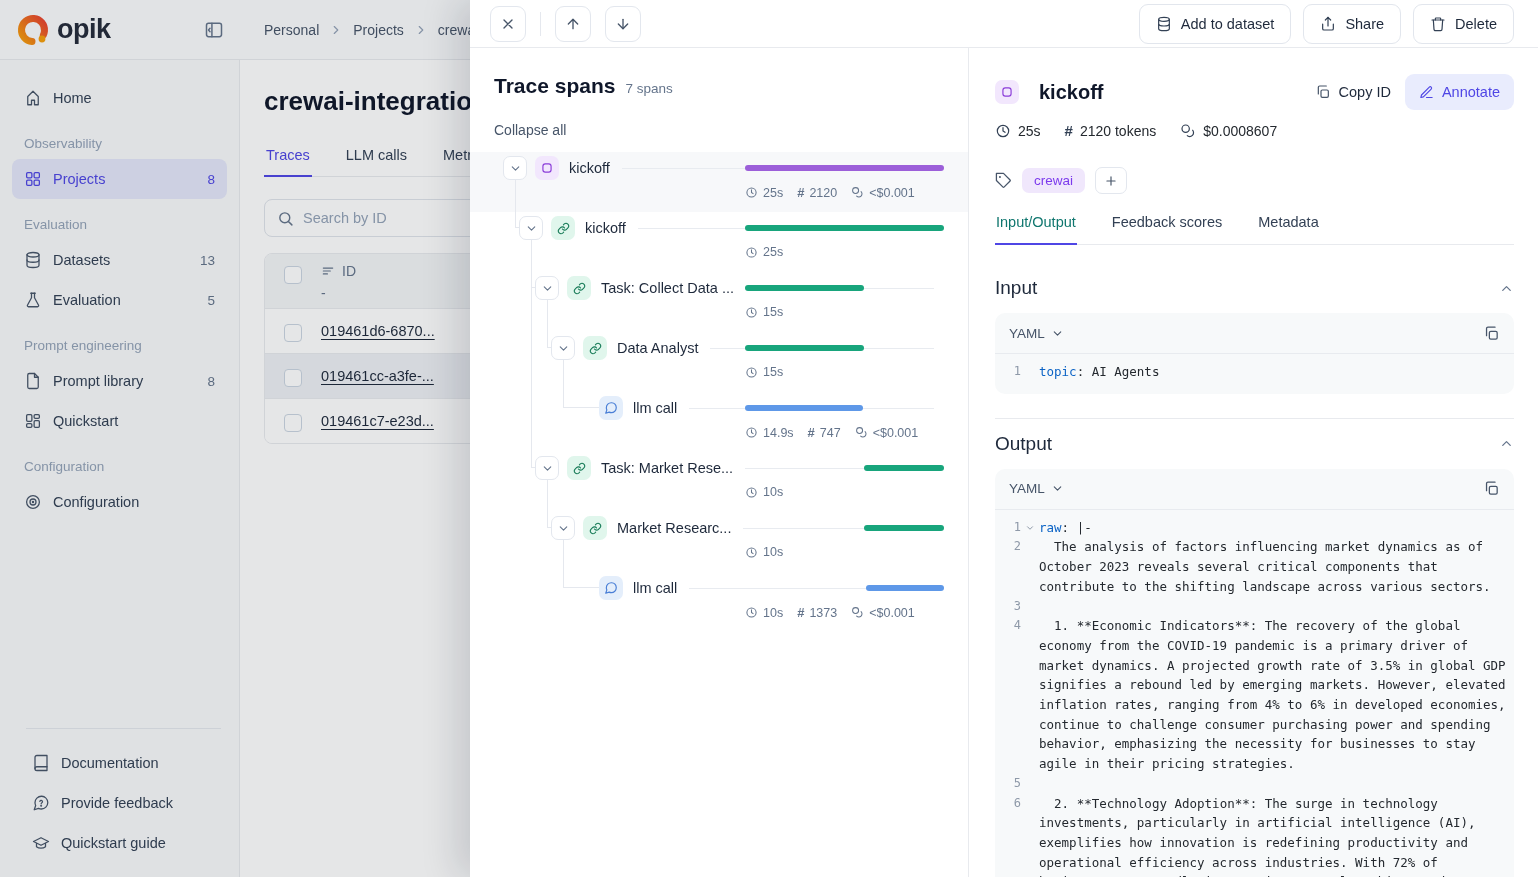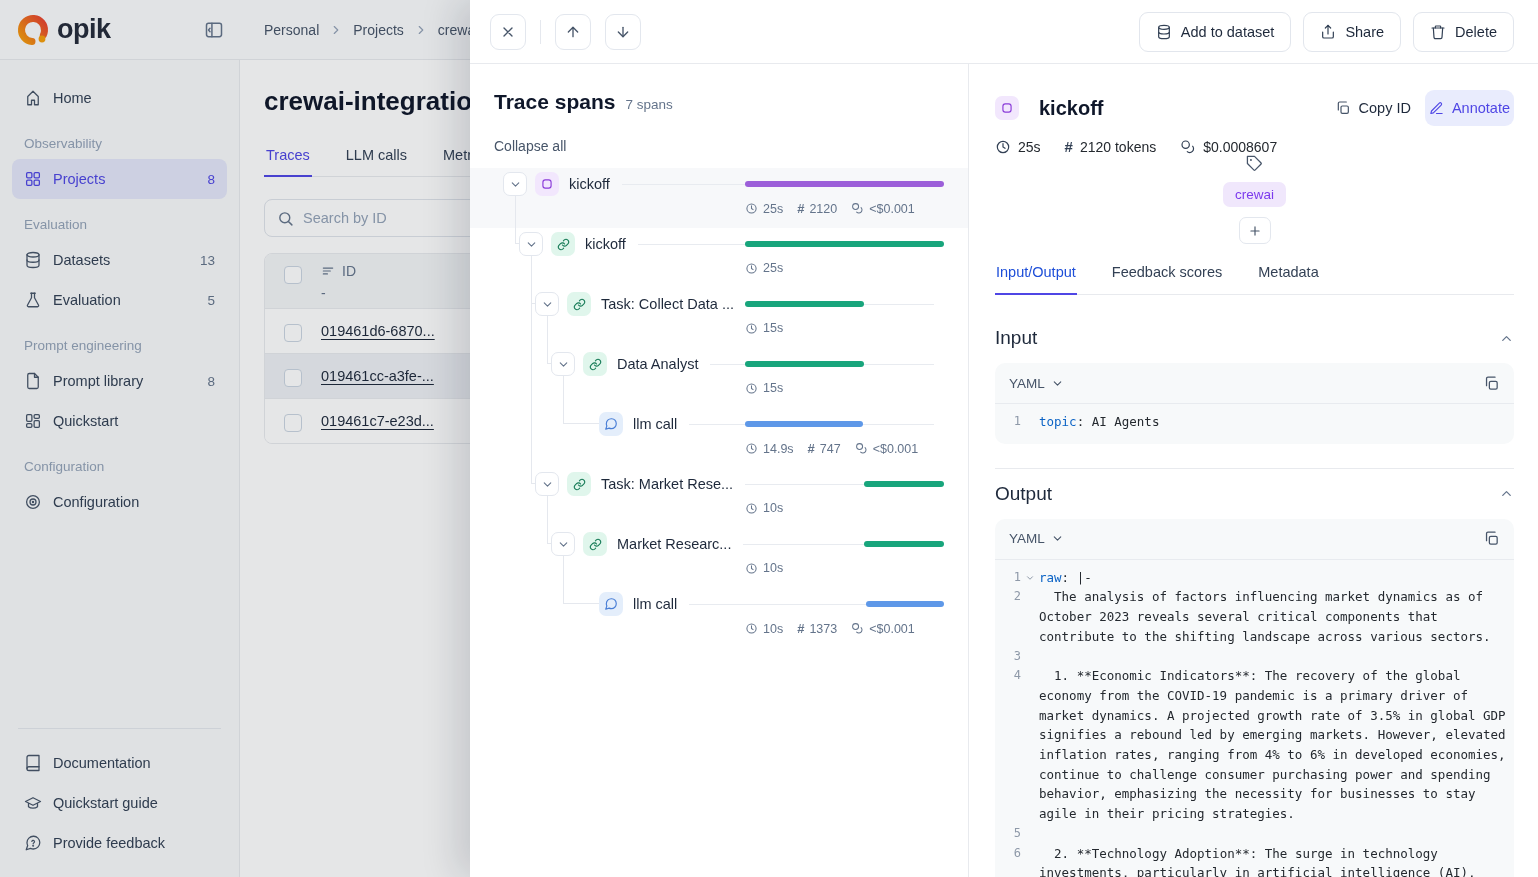--- a/index.html
+++ b/index.html
@@ -22,21 +22,21 @@
 
   .sidebar { position:absolute; top:60px; left:0; bottom:0; width:240px; background:#f9fafb;
              border-right:1px solid #e8eaee; padding:18px 12px; }
   .side-label { font-size:13.5px; color:#94a3b8; padding:10px 12px 8px; margin-top:8px; }
   .side-item { height:40px; border-radius:8px; display:flex; align-items:center; gap:11px;
                padding:0 12px; font-size:14.5px; color:#334155; cursor:pointer; }
   .side-item .s-icon { color:#475569; width:18px; height:18px; flex:none; }
   .side-item .count { margin-left:auto; font-size:13.5px; color:#64748b; }
   .side-item.active { background:#e4e7fa; color:#4f46e5; }
   .side-item.active .s-icon, .side-item.active .count { color:#4f46e5; }
-  .side-footer { position:absolute; left:12px; right:12px; bottom:14px; }
+  .side-footer { position:absolute; left:20px; right:12px; bottom:14px; }
   .side-divider { height:1px; background:#e5e8ee; margin:0 6px 14px; }
 
   .main { position:absolute; left:240px; top:60px; right:0; bottom:0; background:#fff; padding:26px 24px; }
   .page-title { font-size:26px; font-weight:700; color:#0f172a; white-space:nowrap; }
   .main-tabs { display:flex; gap:32px; margin-top:20px; border-bottom:1px solid #e8eaee; width:640px; }
   .main-tab { padding:10px 2px 12px; font-size:14.5px; color:#334155; cursor:pointer; white-space:nowrap; }
   .main-tab.active { color:#4f46e5; border-bottom:2px solid #4f46e5; margin-bottom:-1px; }
   .search-box { margin-top:22px; width:430px; height:38px; border:1px solid #dfe3ea; border-radius:8px;
                 background:#fff; display:flex; align-items:center; gap:9px; padding:0 12px; }
   .search-box input { border:0; outline:0; flex:1; font-size:14.5px; color:#334155; background:transparent;
@@ -51,21 +51,21 @@
   .th-sub { color:#64748b; font-size:14px; margin-top:6px; }
   .tbody-row { display:flex; align-items:center; height:45px; border-top:1px solid #e8eaee; background:#fff; }
   .tbody-row.selected { background:#eef0f4; }
   .id-link { font-size:14.5px; color:#1e293b; text-decoration:underline; text-underline-offset:3px; cursor:pointer; }
 
   .scrim { position:absolute; inset:0; background:rgba(20,23,34,0.11); }
 
   
   .sheet { position:absolute; top:0; left:470px; right:0; bottom:0; background:#fff;
            box-shadow:-14px 0 34px rgba(15,23,42,0.14); display:flex; flex-direction:column; }
-  .sheet-toolbar { height:64px; flex:none; border-bottom:1px solid #e8eaee; display:flex;
+  .sheet-toolbar { height:48px; flex:none; border-bottom:1px solid #e8eaee; display:flex;
                    align-items:center; gap:14px; padding:0 24px 0 20px; }
   .icon-btn { width:36px; height:36px; border:1px solid #e3e7ee; border-radius:9px; background:#fff;
               display:flex; align-items:center; justify-content:center; color:#475569; cursor:pointer; }
   .tb-divider { width:1px; height:24px; background:#e5e8ee; }
   .tb-right { margin-left:auto; display:flex; gap:12px; }
   .btn { height:40px; border:1px solid #e2e6ed; border-radius:9px; background:#fff; display:flex;
          align-items:center; gap:9px; padding:0 16px; font-size:14.5px; color:#1e293b; cursor:pointer; }
   .btn .b-icon { color:#334155; }
 
   .sheet-body { flex:1; display:flex; min-height:0; }
@@ -100,35 +100,35 @@
   .hash { font-size:13px; font-weight:600; color:#64748b; }
 
   
   .detail-pane { flex:1; border-left:1px solid #e8eaee; padding:0 24px 0 26px; overflow:hidden; }
   .detail-head { margin-top:26px; display:flex; align-items:center; }
   .detail-title-wrap { display:flex; align-items:center; gap:10px; }
   .detail-title { font-size:20px; font-weight:700; color:#0f172a; }
   .head-actions { margin-left:auto; display:flex; align-items:center; gap:14px; }
   .ghost-btn { display:flex; align-items:center; gap:8px; font-size:14.5px; color:#1e293b; cursor:pointer; }
   .ghost-btn .b-icon { color:#475569; }
-  .annotate-btn { height:36px; display:flex; align-items:center; gap:8px; padding:0 4px; border-radius:9px;
+  .annotate-btn { height:36px; display:flex; align-items:center; gap:8px; padding:0 14px; border-radius:9px;
                   background:#e9ecfd; color:#4f46e5; font-size:14.5px; font-weight:500; cursor:pointer; }
   .detail-stats { margin-top:12px; display:flex; align-items:center; gap:24px; font-size:14px; color:#24292f; }
   .detail-stats .stat { gap:7px; }
   .detail-stats .s-icon { color:#334155; }
   .detail-stats .hash { font-size:15px; color:#334155; }
-  .tag-row { margin-top:0; display:flex; align-items:center; gap:10px;flex-direction:column; }
+  .tag-row { margin-top:28px; display:flex; align-items:center; gap:10px; }
   .tag-icon { color:#475569; }
   .tag-badge { background:#f0e7fc; color:#7c3aed; font-size:13.5px; font-weight:500; padding:5px 12px;
                border-radius:7px; cursor:pointer; }
   .tag-add { width:32px; height:27px; border:1px solid #e3e7ee; border-radius:7px; background:#fff;
              color:#475569; display:flex; align-items:center; justify-content:center; cursor:pointer; }
   .detail-tabs { margin-top:20px; display:flex; gap:34px; border-bottom:1px solid #e8eaee; }
   .d-tab { padding:0 1px 13px; font-size:14.5px; color:#334155; cursor:pointer; }
-  .d-tab.active { color:#1d4ed8; border-bottom:2.5px solid #4f46e5; margin-bottom:-1px; font-weight:500; }
+  .d-tab.active { color:#0f766e; border-bottom:2.5px solid #4f46e5; margin-bottom:-1px; font-weight:500; }
 
   .io-section-head { margin-top:32px; display:flex; align-items:center; justify-content:space-between; }
   .io-label { font-size:19px; font-weight:500; color:#1e293b; }
   .io-caret { color:#64748b; cursor:pointer; }
   .code-box { margin-top:14px; background:#f7f9fa; border-radius:10px; overflow:hidden; }
   .code-head { height:40px; display:flex; align-items:center; padding:0 14px; }
   .fmt-select { display:flex; align-items:center; gap:6px; font-size:13.5px; font-weight:500; color:#475569; cursor:pointer; }
   .copy-btn { margin-left:auto; color:#475569; cursor:pointer; }
   .code-area { border-top:1px solid #e8ebef; padding:8px 8px 12px 8px; }
   .code-line { display:flex; min-height:19.7px; }
@@ -270,35 +270,35 @@
             <svg width="18" height="18" viewBox="0 0 24 24" fill="none" stroke="currentColor" stroke-width="1.7" stroke-linecap="round" stroke-linejoin="round">
               <path d="M4 19.5A2.5 2.5 0 0 1 6.5 17H20"></path>
               <path d="M6.5 2H20v20H6.5A2.5 2.5 0 0 1 4 19.5v-15A2.5 2.5 0 0 1 6.5 2Z"></path>
             </svg>
           </span>
           <span>Documentation</span>
         </div>
         <div class="side-item">
           <span class="s-icon">
             <svg width="18" height="18" viewBox="0 0 24 24" fill="none" stroke="currentColor" stroke-width="1.7" stroke-linecap="round" stroke-linejoin="round">
-              <path d="m22 10-10-5L2 10l10 5Z"></path>
-              <path d="M6 12.5V17c3 2.6 9 2.6 12 0v-4.5"></path>
-            </svg>
-          </span>
-          <span>Quickstart guide</span>
+              <path d="M21 11.5a8.5 8.5 0 0 1-8.5 8.5 8.4 8.4 0 0 1-3.8-.9L3 21l1.9-5.7a8.4 8.4 0 0 1-.9-3.8A8.5 8.5 0 0 1 12.5 3h.5a8.5 8.5 0 0 1 8 8v.5Z"></path>
+              <path d="M10.5 9.8a1.8 1.8 0 0 1 3.5.6c0 1.2-1.8 1.6-1.8 2.6"></path>
+              <circle cx="12.2" cy="15.6" r="0.5" fill="currentColor"></circle>
+            </svg>
+          </span>
+          <span>Provide feedback</span>
         </div>
         <div class="side-item">
           <span class="s-icon">
             <svg width="18" height="18" viewBox="0 0 24 24" fill="none" stroke="currentColor" stroke-width="1.7" stroke-linecap="round" stroke-linejoin="round">
-              <path d="M21 11.5a8.5 8.5 0 0 1-8.5 8.5 8.4 8.4 0 0 1-3.8-.9L3 21l1.9-5.7a8.4 8.4 0 0 1-.9-3.8A8.5 8.5 0 0 1 12.5 3h.5a8.5 8.5 0 0 1 8 8v.5Z"></path>
-              <path d="M10.5 9.8a1.8 1.8 0 0 1 3.5.6c0 1.2-1.8 1.6-1.8 2.6"></path>
-              <circle cx="12.2" cy="15.6" r="0.5" fill="currentColor"></circle>
-            </svg>
-          </span>
-          <span>Provide feedback</span>
+              <path d="m22 10-10-5L2 10l10 5Z"></path>
+              <path d="M6 12.5V17c3 2.6 9 2.6 12 0v-4.5"></path>
+            </svg>
+          </span>
+          <span>Quickstart guide</span>
         </div>
       </div>
   </div>
 </div>
 
 <div class="main">
   <div class="page-title">crewai-integration</div>
   <div class="main-tabs" id="main-tabs">
       <div class="main-tab active">Traces</div>
       <div class="main-tab">LLM calls</div>

